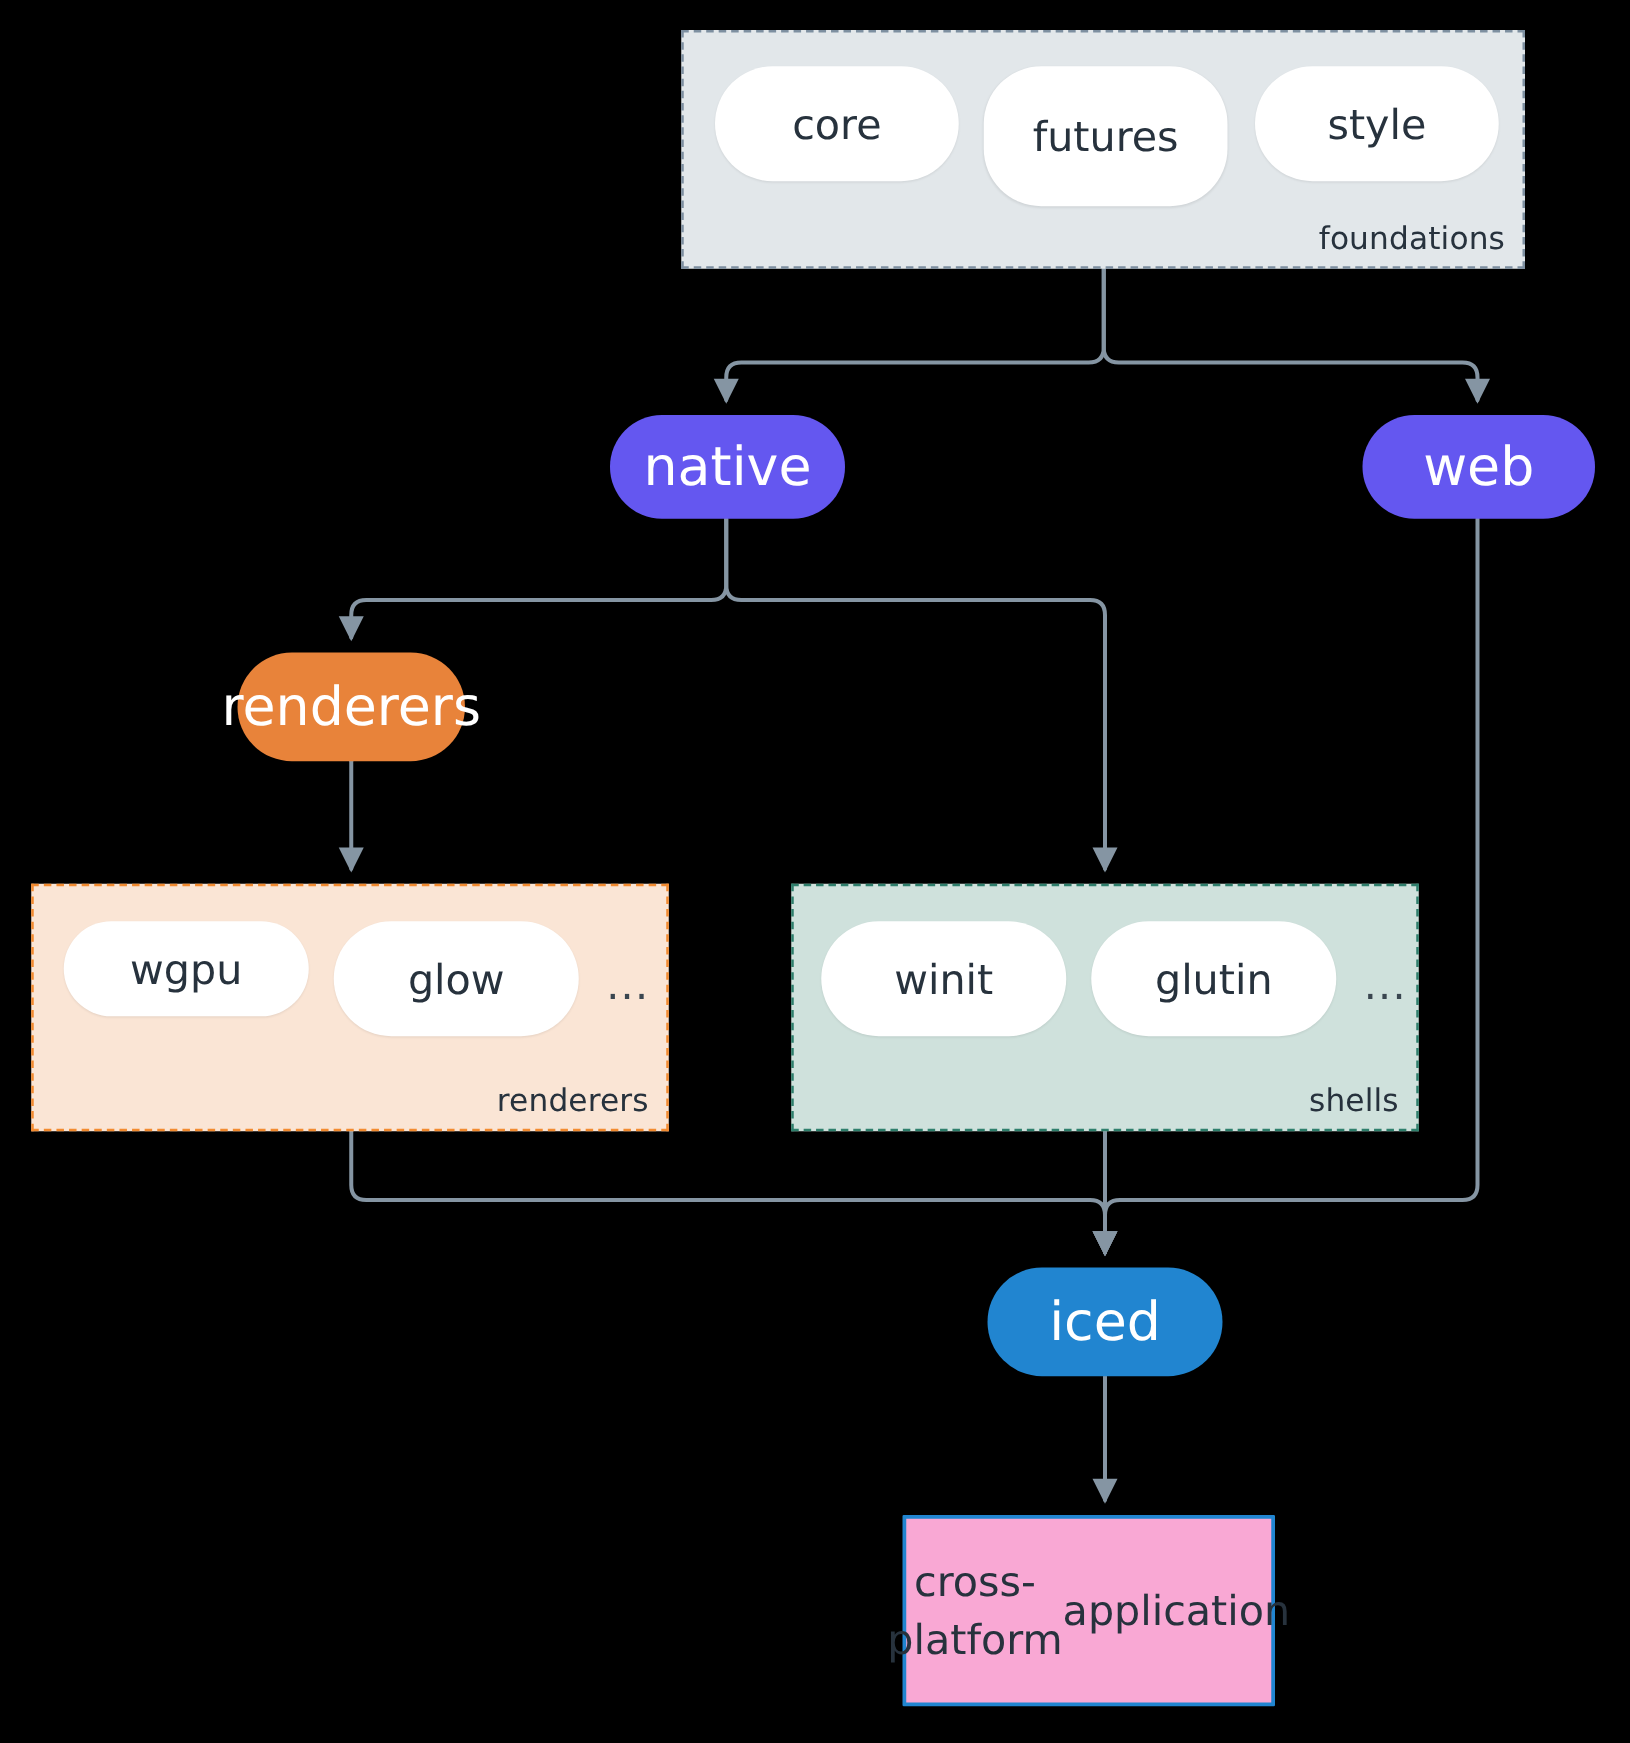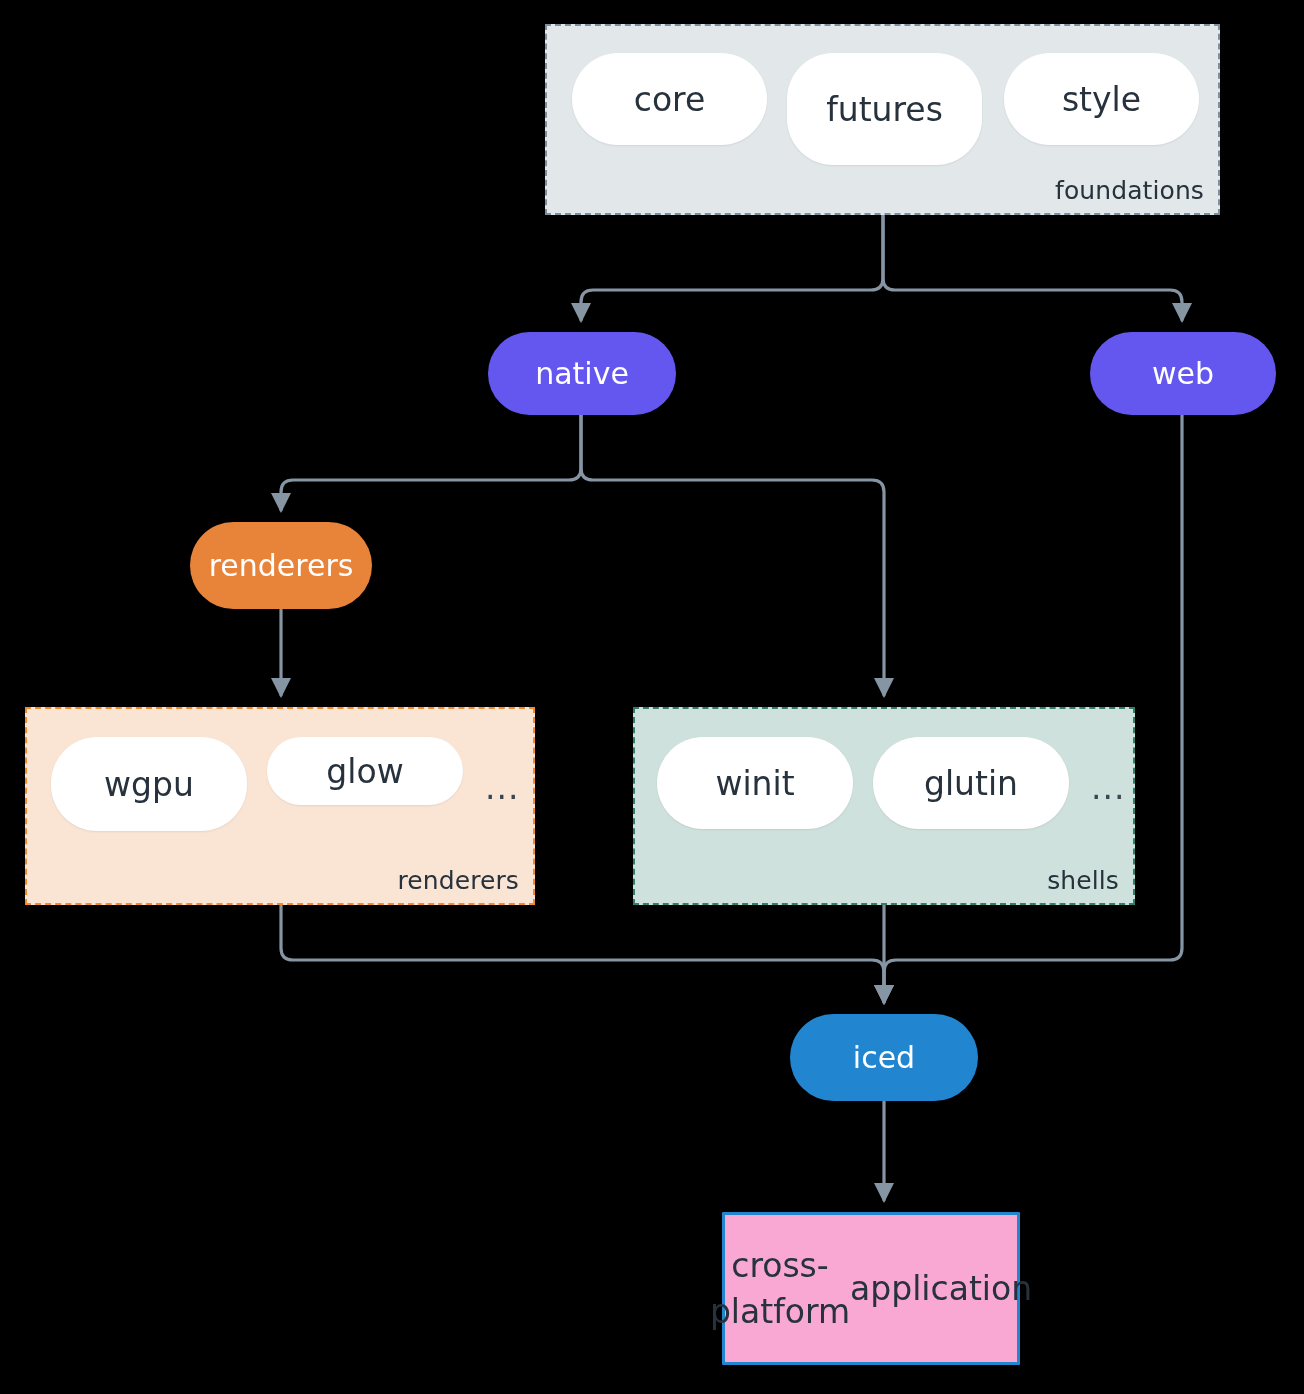--- a/index.html
+++ b/index.html
@@ -83,21 +83,21 @@
     position: absolute;
     color: #3a4650;
     font-size: 33px;
     line-height: 1;
     letter-spacing: 1px;
   }
   
   .stadium {
     border-radius: 44px;
     color: #ffffff;
-    font-size: 30px;
+    font-size: 43px;
     text-align: center;
   }
   .node-native  { left: 488px; top: 332px; width: 188px;  height: 83px; background: #6457f0; }
   .node-web     { left: 1090px; top: 332px; width: 186px; height: 83px; background: #6457f0; }
   .node-graphics{ left: 190px; top: 522px; width: 182px;  height: 87px; background: #e8833a; }
   .node-iced    { left: 790px; top: 1014px; width: 188px; height: 87px; background: #2185d0; }
   
   .node-app {
     left: 722px; top: 1212px; width: 298px; height: 153px;
     background: #f9a8d4;
@@ -160,24 +160,24 @@
   </div>
   <div class="node stadium node-web">
     <span>web</span>
   </div>
 
   <div class="node stadium node-graphics">
     <span>renderers</span>
   </div>
 
   <div class="group group-renderers">
-    <div class="pill" style="left:24px; top:28px; width:196px; height:94px;text-align:center;">
+    <div class="pill" style="left:24px; top:28px; width:196px; height:76px;text-align:center;">
       <span>wgpu</span>
     </div>
-    <div class="pill" style="left:240px; top:28px; width:196px; height:68px;">
+    <div class="pill" style="left:240px; top:28px; width:196px; height:92px;">
       <span>glow</span>
     </div>
     <div class="ellipsis" style="left:458px; top:62px;">...</div>
     <div class="group-label">renderers</div>
   </div>
 
   <div class="group group-shells">
     <div class="pill" style="left:22px; top:28px; width:196px; height:92px;">
       <span>winit</span>
     </div>

